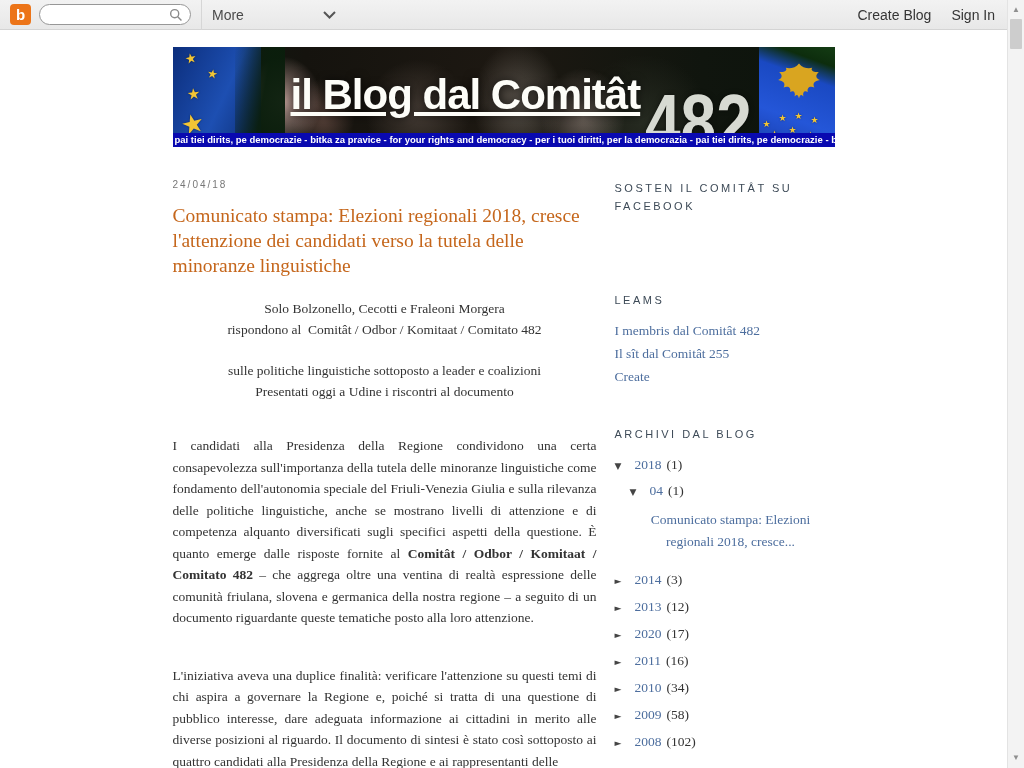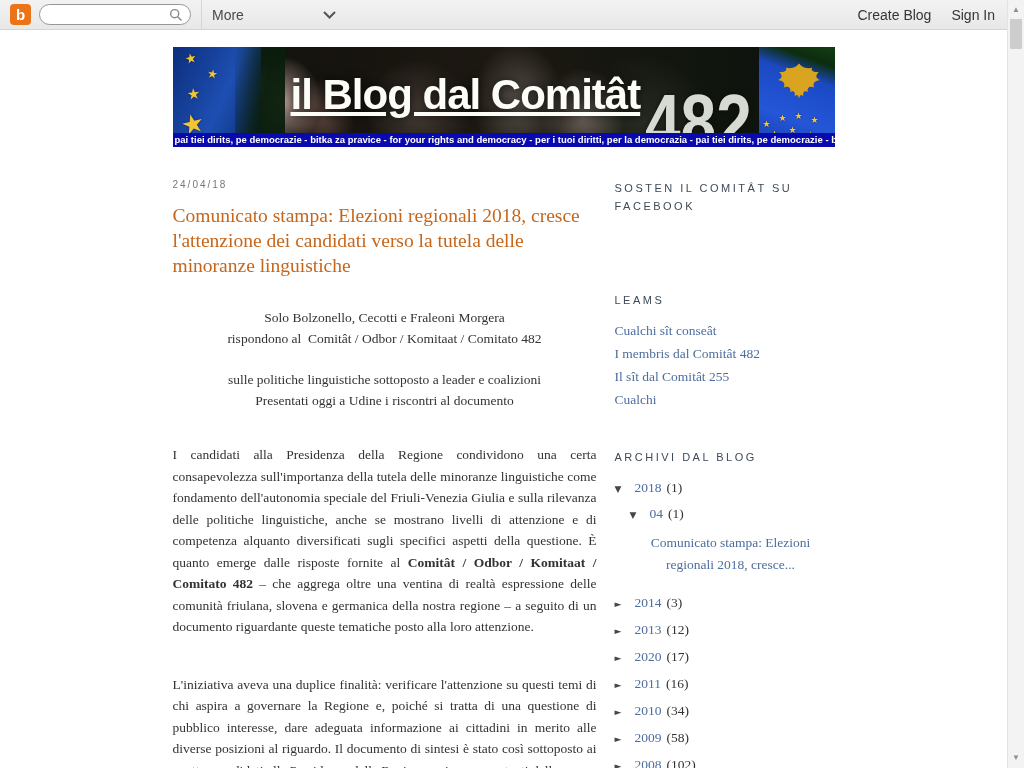--- a/index.html
+++ b/index.html
@@ -67,21 +67,21 @@
     line-height:14px; white-space:nowrap; overflow:hidden; padding-left:2px; }
 
   
   .content { width:662px; margin:32px auto 0; display:flex; }
   .main { width:424px; flex:none; }
   .sidebar { margin-left:18px; flex:1; min-width:0; }
 
   
   .post-date { font-size:10px; color:#777; letter-spacing:2px; margin-bottom:13px; }
   .post-title { font-family:"Liberation Serif", serif; font-weight:normal;
-    font-size:19.5px; line-height:25px; color:#c5661b; margin-bottom:29px; cursor:pointer; }
+    font-size:19.5px; line-height:25px; color:#c5661b; margin-bottom:20px; cursor:pointer; }
   .sub { font-family:"Liberation Serif", serif; font-size:13.5px; line-height:21px;
          color:#333; text-align:center; white-space:pre-wrap; }
   .sub.it { }
   .sub-gap1 { height:20px; } .sub-gap2 { height:33px; }
   .post-body p { font-family:"Liberation Serif", serif; font-size:13.5px;
     line-height:21.5px; color:#333; text-align:justify; }
   .post-body p.first { margin-bottom:36px; }
 
   
   .gadget-title { font-size:11px; letter-spacing:2.5px; color:#3d4a57;
@@ -180,24 +180,23 @@
         <p>L'iniziativa aveva una duplice finalità: verificare l'attenzione su questi temi di chi aspira a governare la Regione e, poiché si tratta di una questione di pubblico interesse, dare adeguata informazione ai cittadini in merito alle diverse posizioni al riguardo. Il documento di sintesi è stato così sottoposto ai quattro candidati alla Presidenza della Regione e ai rappresentanti delle</p>
       </div>
     </div>
 
     <div class="sidebar">
       <h2 class="gadget-title">SOSTEN IL COMITÂT SU FACEBOOK</h2>
       <div class="fb-space"></div>
 
       <h2 class="gadget-title leams-head">LEAMS</h2>
       <div class="links-block">
-        <a class="sidebar-link">Cualchi sît conseât</a>
         <a class="sidebar-link">I membris dal Comitât 482</a>
         <a class="sidebar-link">Il sît dal Comitât 255</a>
-        <a class="sidebar-link">Cualchi</a>
+        <a class="sidebar-link">Create</a>
       </div>
 
       <h2 class="gadget-title">ARCHIVI DAL BLOG</h2>
 
       <div class="archive-row">
         <span class="toggle">▼</span>
         <a>2018</a>
         <span class="count">(1)</span>
       </div>
       <div class="archive-row month">

